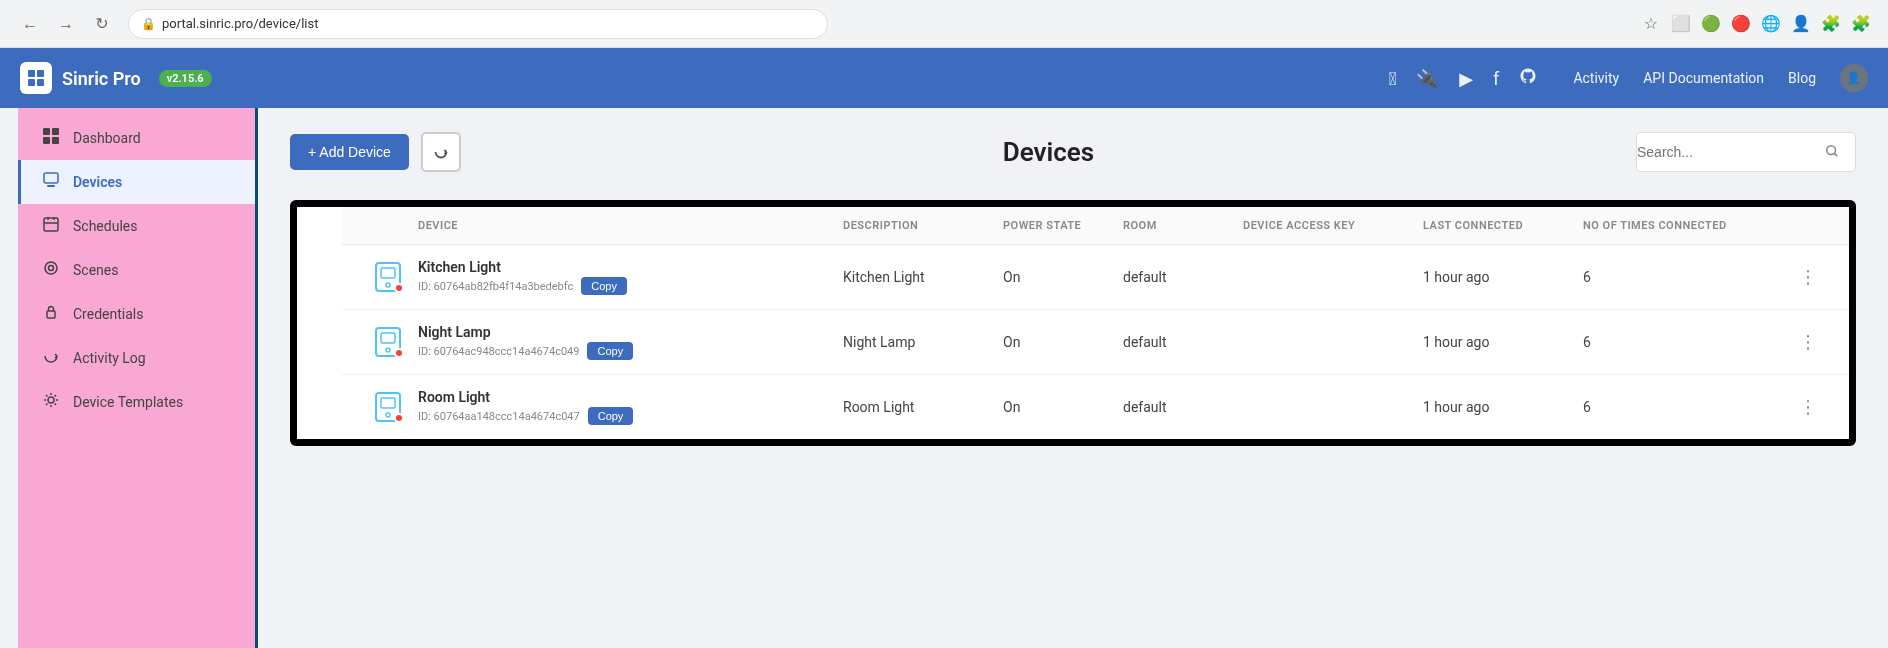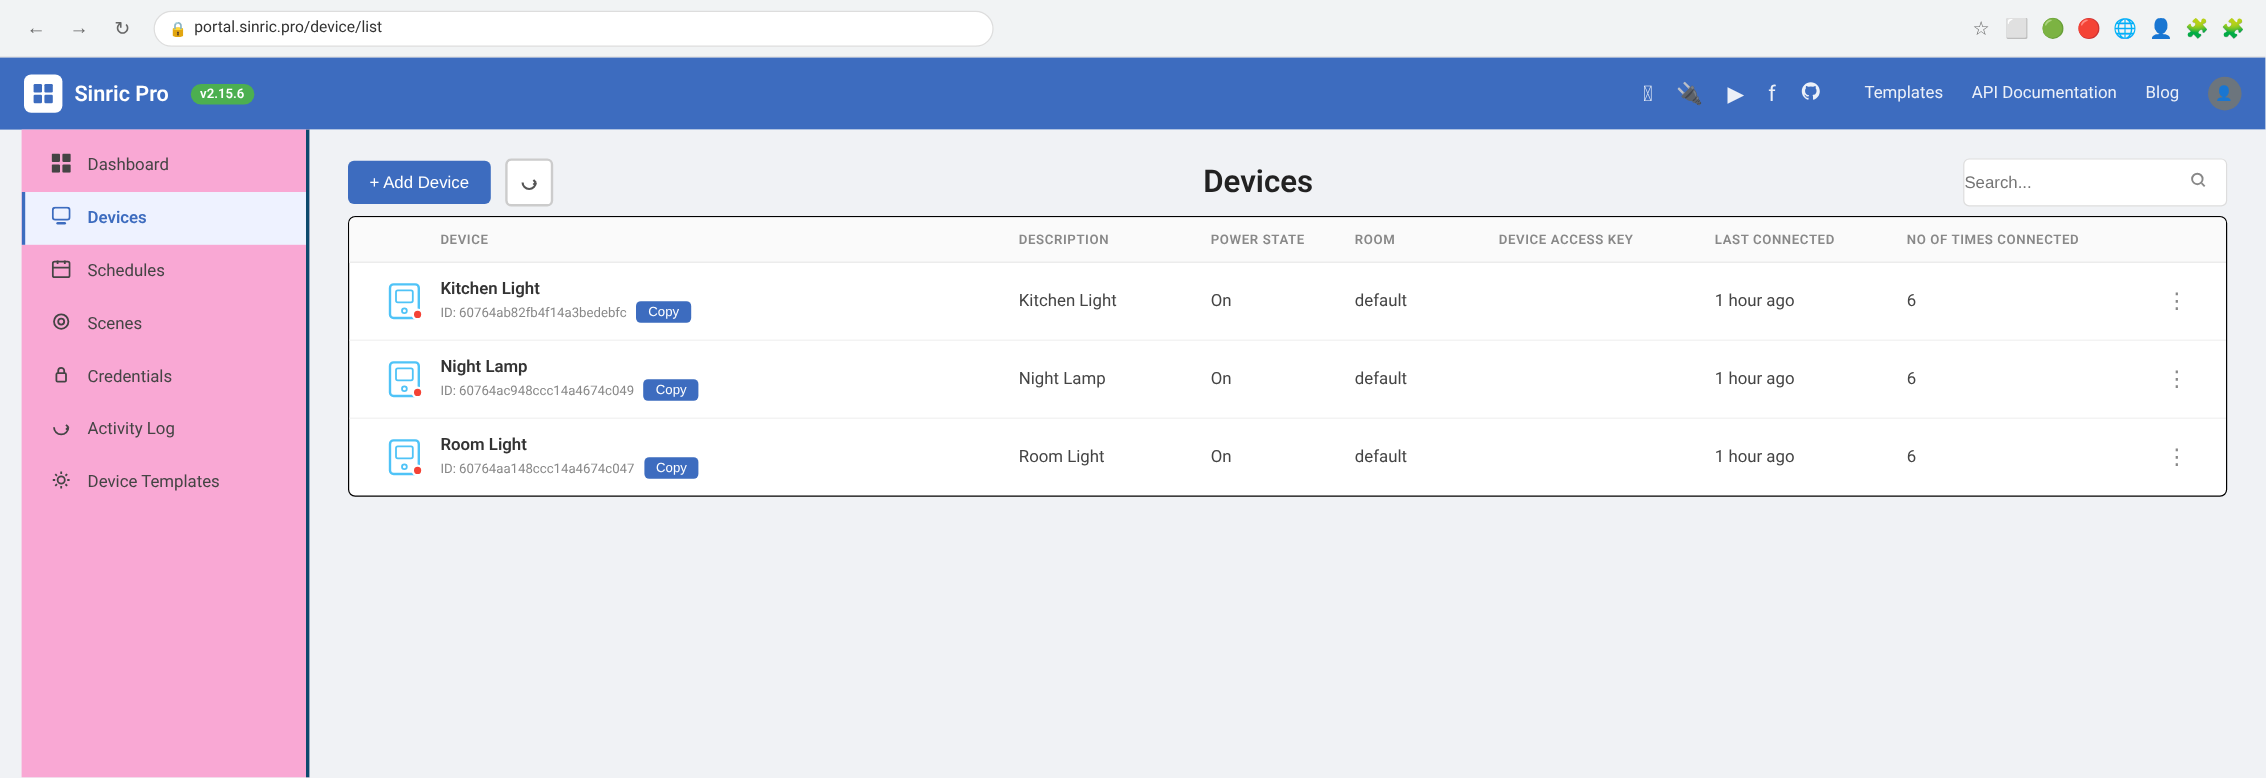--- a/index.html
+++ b/index.html
@@ -116,21 +116,21 @@
       flex: 1;
       padding: 24px 32px;
       overflow-y: auto;
       background: #f0f2f5;
     }
 
     
     .toolbar {
       display: flex;
       align-items: center;
-      margin-bottom: 8px;
+      margin-bottom: 28px;
       gap: 12px;
     }
     .add-device-btn {
       background: #3d6cbf;
       color: #fff;
       border: none;
       padding: 10px 18px;
       border-radius: 5px;
       font-size: 14px;
       cursor: pointer;
@@ -177,22 +177,23 @@
       color: #555;
       background: transparent;
       width: 180px;
     }
     .search-icon { color: #888; font-size: 14px; }
 
     
     .table-container {
       background: #fff;
       border-radius: 6px;
-      border: 1px solid #000000;
+      border: 7px solid #000000;
       overflow: hidden;
+      padding-left: 45px;
     }
     .table-header {
       display: grid;
       grid-template-columns: 60px 1fr 160px 120px 120px 180px 160px 200px 50px;
       padding: 12px 16px;
       border-bottom: 1px solid #e8e8e8;
       background: #fafafa;
     }
     .col-header {
       font-size: 11px;
@@ -289,21 +290,21 @@
     <span class="header-icon">🔌</span>
     <span class="header-icon">▶</span>
     <span class="header-icon">f</span>
     <span class="header-icon">
       <svg width="18" height="18" viewBox="0 0 24 24" fill="white">
         <path d="M12 2C6.477 2 2 6.477 2 12c0 4.418 2.865 8.166 6.839 9.489.5.092.682-.217.682-.482 0-.237-.008-.866-.013-1.7-2.782.604-3.369-1.34-3.369-1.34-.454-1.155-1.11-1.462-1.11-1.462-.908-.62.069-.608.069-.608 1.003.07 1.531 1.03 1.531 1.03.892 1.529 2.341 1.087 2.91.832.092-.647.35-1.088.636-1.338-2.22-.253-4.555-1.11-4.555-4.943 0-1.091.39-1.984 1.029-2.683-.103-.253-.446-1.27.098-2.647 0 0 .84-.269 2.75 1.025A9.564 9.564 0 0112 6.844a9.59 9.59 0 012.504.337c1.909-1.294 2.747-1.025 2.747-1.025.546 1.377.202 2.394.1 2.647.64.699 1.028 1.592 1.028 2.683 0 3.842-2.339 4.687-4.566 4.935.359.309.678.919.678 1.852 0 1.336-.012 2.415-.012 2.743 0 .267.18.578.688.48C19.138 20.163 22 16.418 22 12c0-5.523-4.477-10-10-10z"></path>
       </svg>
     </span>
   </div>
   <div class="header-nav">
-    <a class="header-nav-link">Templates</a>
+    <a class="header-nav-link">Activity</a>
     <a class="header-nav-link">API Documentation</a>
     <a class="header-nav-link">Blog</a>
     <div class="avatar">👤</div>
   </div>
 </div>
 
 <div class="layout">
 
   <nav class="sidebar">
     <div class="sidebar-item">

